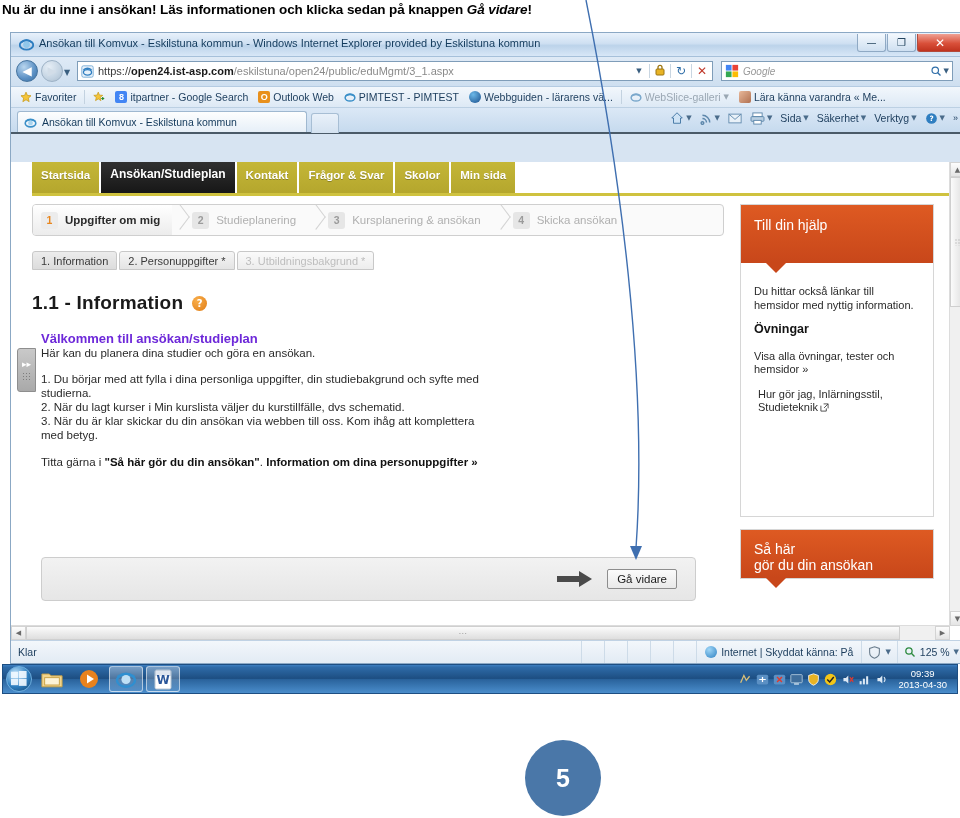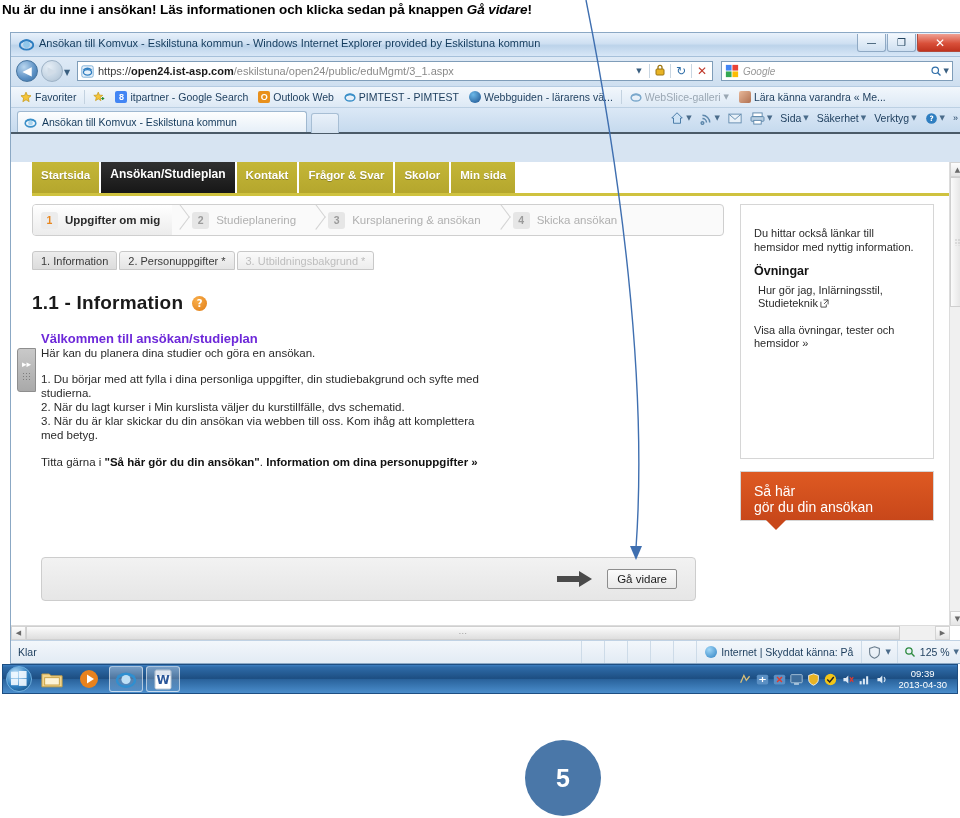--- a/index.html
+++ b/index.html
@@ -617,29 +617,33 @@
               <path d="M0 6 H22 V1 L35 9 L22 17 V12 H0 Z" fill="#4a4a4a"></path>
             </svg>
             <div class="gobtn">
                 <span>Gå vidare</span>
               </div>
           </div>
         </div>
 
         <div class="rightcol">
           <div class="opanel" style="margin-top:8px;">
+            <div class="opanel-head">
+              <div class="t">Till din hjälp</div>
+              <span class="notch"></span>
+            </div>
             <div class="opanel-body" style="padding-top:22px;height:253px;box-sizing:border-box;">
               <p>Du hittar också länkar till hemsidor med nyttig information.</p>
               <h4>Övningar</h4>
+              <p style="margin-top:13px;">Visa alla övningar, tester och hemsidor »</p>
               <p style="margin-left:4px;"><span class="lnk">Hur gör jag, Inlärningsstil, Studieteknik</span><svg class="extico" viewBox="0 0 10 10">
                     <path d="M1 3 V9 H7 V6" fill="none" stroke="#444"></path>
                     <path d="M4 1 H9 V6" fill="none" stroke="#444"></path>
                     <line x1="4.5" y1="5.5" x2="9" y2="1" stroke="#444"></line>
                   </svg></p>
-              <p style="margin-top:13px;">Visa alla övningar, tester och hemsidor »</p>
             </div>
           </div>
 
           <div class="opanel2">
             <div class="opanel-head">
               <div class="t">Så här</div>
               <div class="t">gör du din ansökan</div>
               <span class="notch"></span>
             </div>
           </div>

